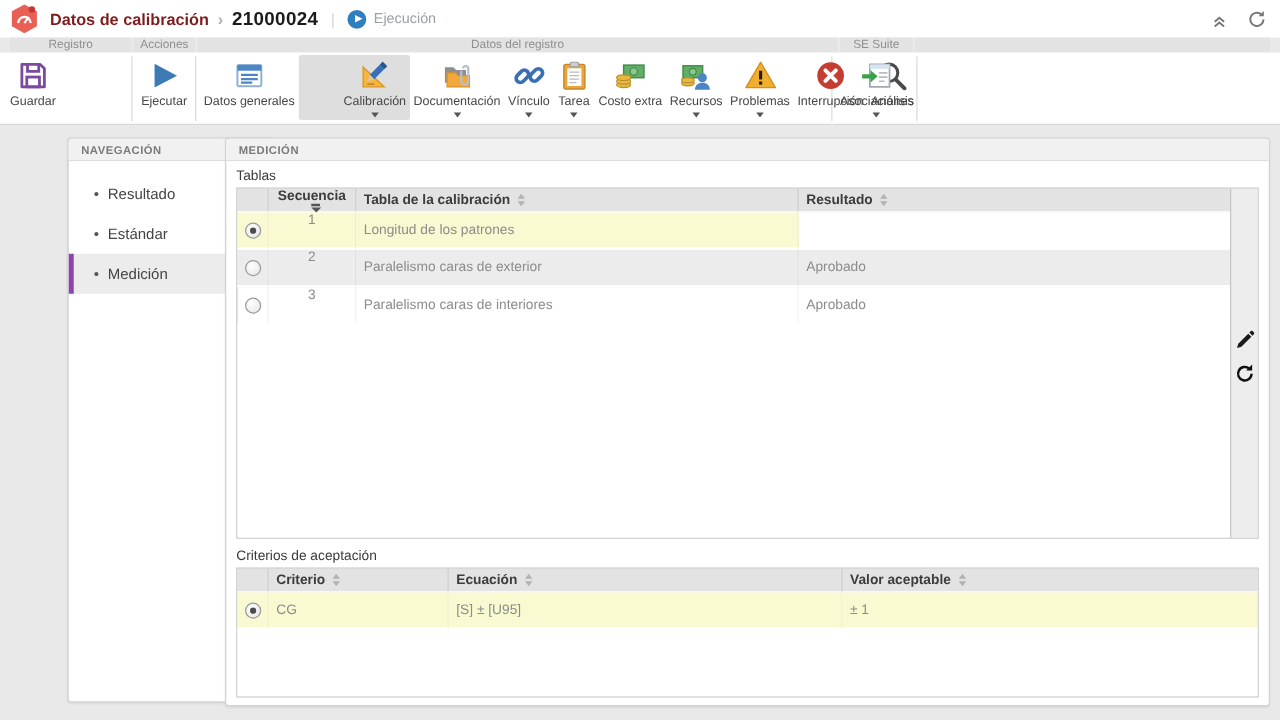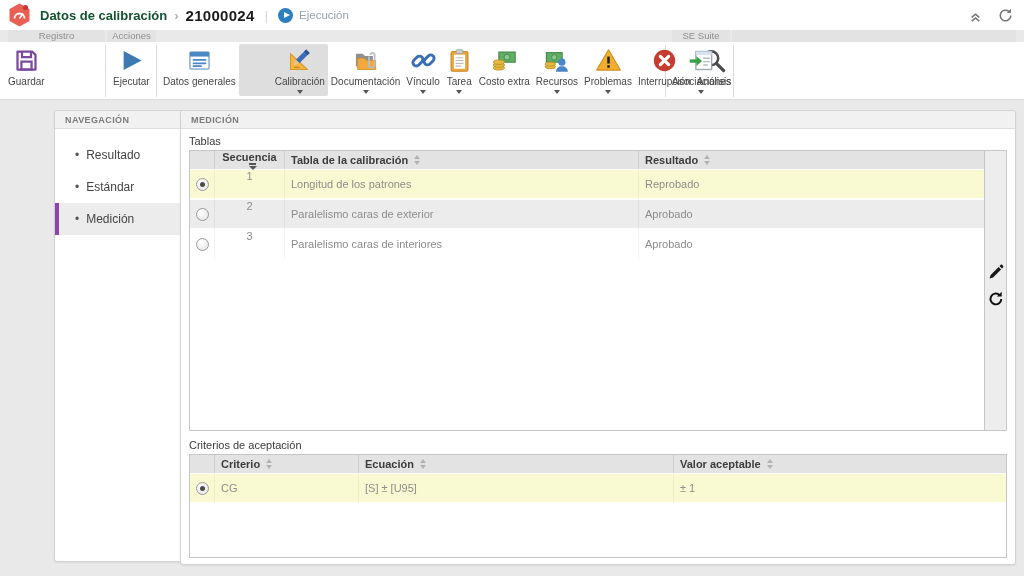--- a/index.html
+++ b/index.html
@@ -2,21 +2,21 @@
 <html><head>
 <meta charset="utf-8">
 <style>
   * { margin:0; padding:0; box-sizing:border-box; }
   html,body { width:1024px; height:576px; overflow:hidden; }
   body { font-family:"Liberation Sans", sans-serif; background:#e9e9e9; position:relative; }
 
   
   .topbar { position:absolute; left:0; top:0; width:1024px; height:30px; background:#fff; display:flex; align-items:center; padding-left:8px; }
   .logo { width:23px; height:24px; margin-right:9px; flex:none; }
-  .crumb-title { font-size:13px; font-weight:bold; color:#14532d; }
+  .crumb-title { font-size:13px; font-weight:bold; color:#7f1d1d; }
   .crumb-chev { color:#b0b0b0; font-size:13px; font-weight:bold; margin:0 7px; }
   .record-id { font-size:15px; font-weight:bold; color:#1b1b1b; letter-spacing:.3px; }
   .pipe { color:#d5d5d5; margin:0 10px; font-size:13px; }
   .play-badge { width:15px; height:15px; border-radius:50%; background:#2f7fc0; display:flex; align-items:center; justify-content:center; margin-right:6px; flex:none; }
   .play-badge span { width:0; height:0; border-left:6px solid #fff; border-top:3.5px solid transparent; border-bottom:3.5px solid transparent; margin-left:2px; }
   .status-label { font-size:11.5px; color:#9aa0a6; }
   .topbar-right { position:absolute; right:10px; top:7px; display:flex; gap:14px; align-items:center; }
   .topbar-right svg { display:block; }
 
   
@@ -108,20 +108,21 @@
     <svg width="17" height="17" viewBox="0 0 24 24">
       <path d="M19.5 12 a7.5 7.5 0 1 1 -2.6-5.7" fill="none" stroke="#777" stroke-width="2.2"></path>
       <path d="M19.8 2.5 v6 h-6 z" fill="#777"></path>
     </svg>
   </div>
 </div>
 
 <div class="grouprow">
   <div class="seg" style="left:8px; width:97px;">Registro</div>
   <div class="seg" style="left:107px; width:49px;">Acciones</div>
+  <div class="seg" style="left:158px; width:512px;">Datos del registro</div>
   <div class="seg" style="left:672px; width:58px;">SE Suite</div>
   <div class="seg" style="left:732px; width:284px;"></div>
 </div>
 
 <div class="ribbon">
   <div class="rsep" style="left:105px;"></div>
   <div class="rsep" style="left:156px;"></div>
   <div class="rsep" style="left:665px;"></div>
   <div class="rsep" style="left:733px;"></div>
 
@@ -314,21 +315,20 @@
               </span>
           </div>
         </div>
 
         <div class="grow sel">
           <div class="gc c-radio">
               <span class="radio checked"></span>
             </div>
           <div class="gc c-seq">1</div>
           <div class="gc c-tab">Longitud de los patrones</div>
-          <div class="gc c-res">Reprobado</div>
         </div>
         <div class="grow alt">
           <div class="gc c-radio">
               <span class="radio"></span>
             </div>
           <div class="gc c-seq">2</div>
           <div class="gc c-tab">Paralelismo caras de exterior</div>
           <div class="gc c-res">Aprobado</div>
         </div>
         <div class="grow">

